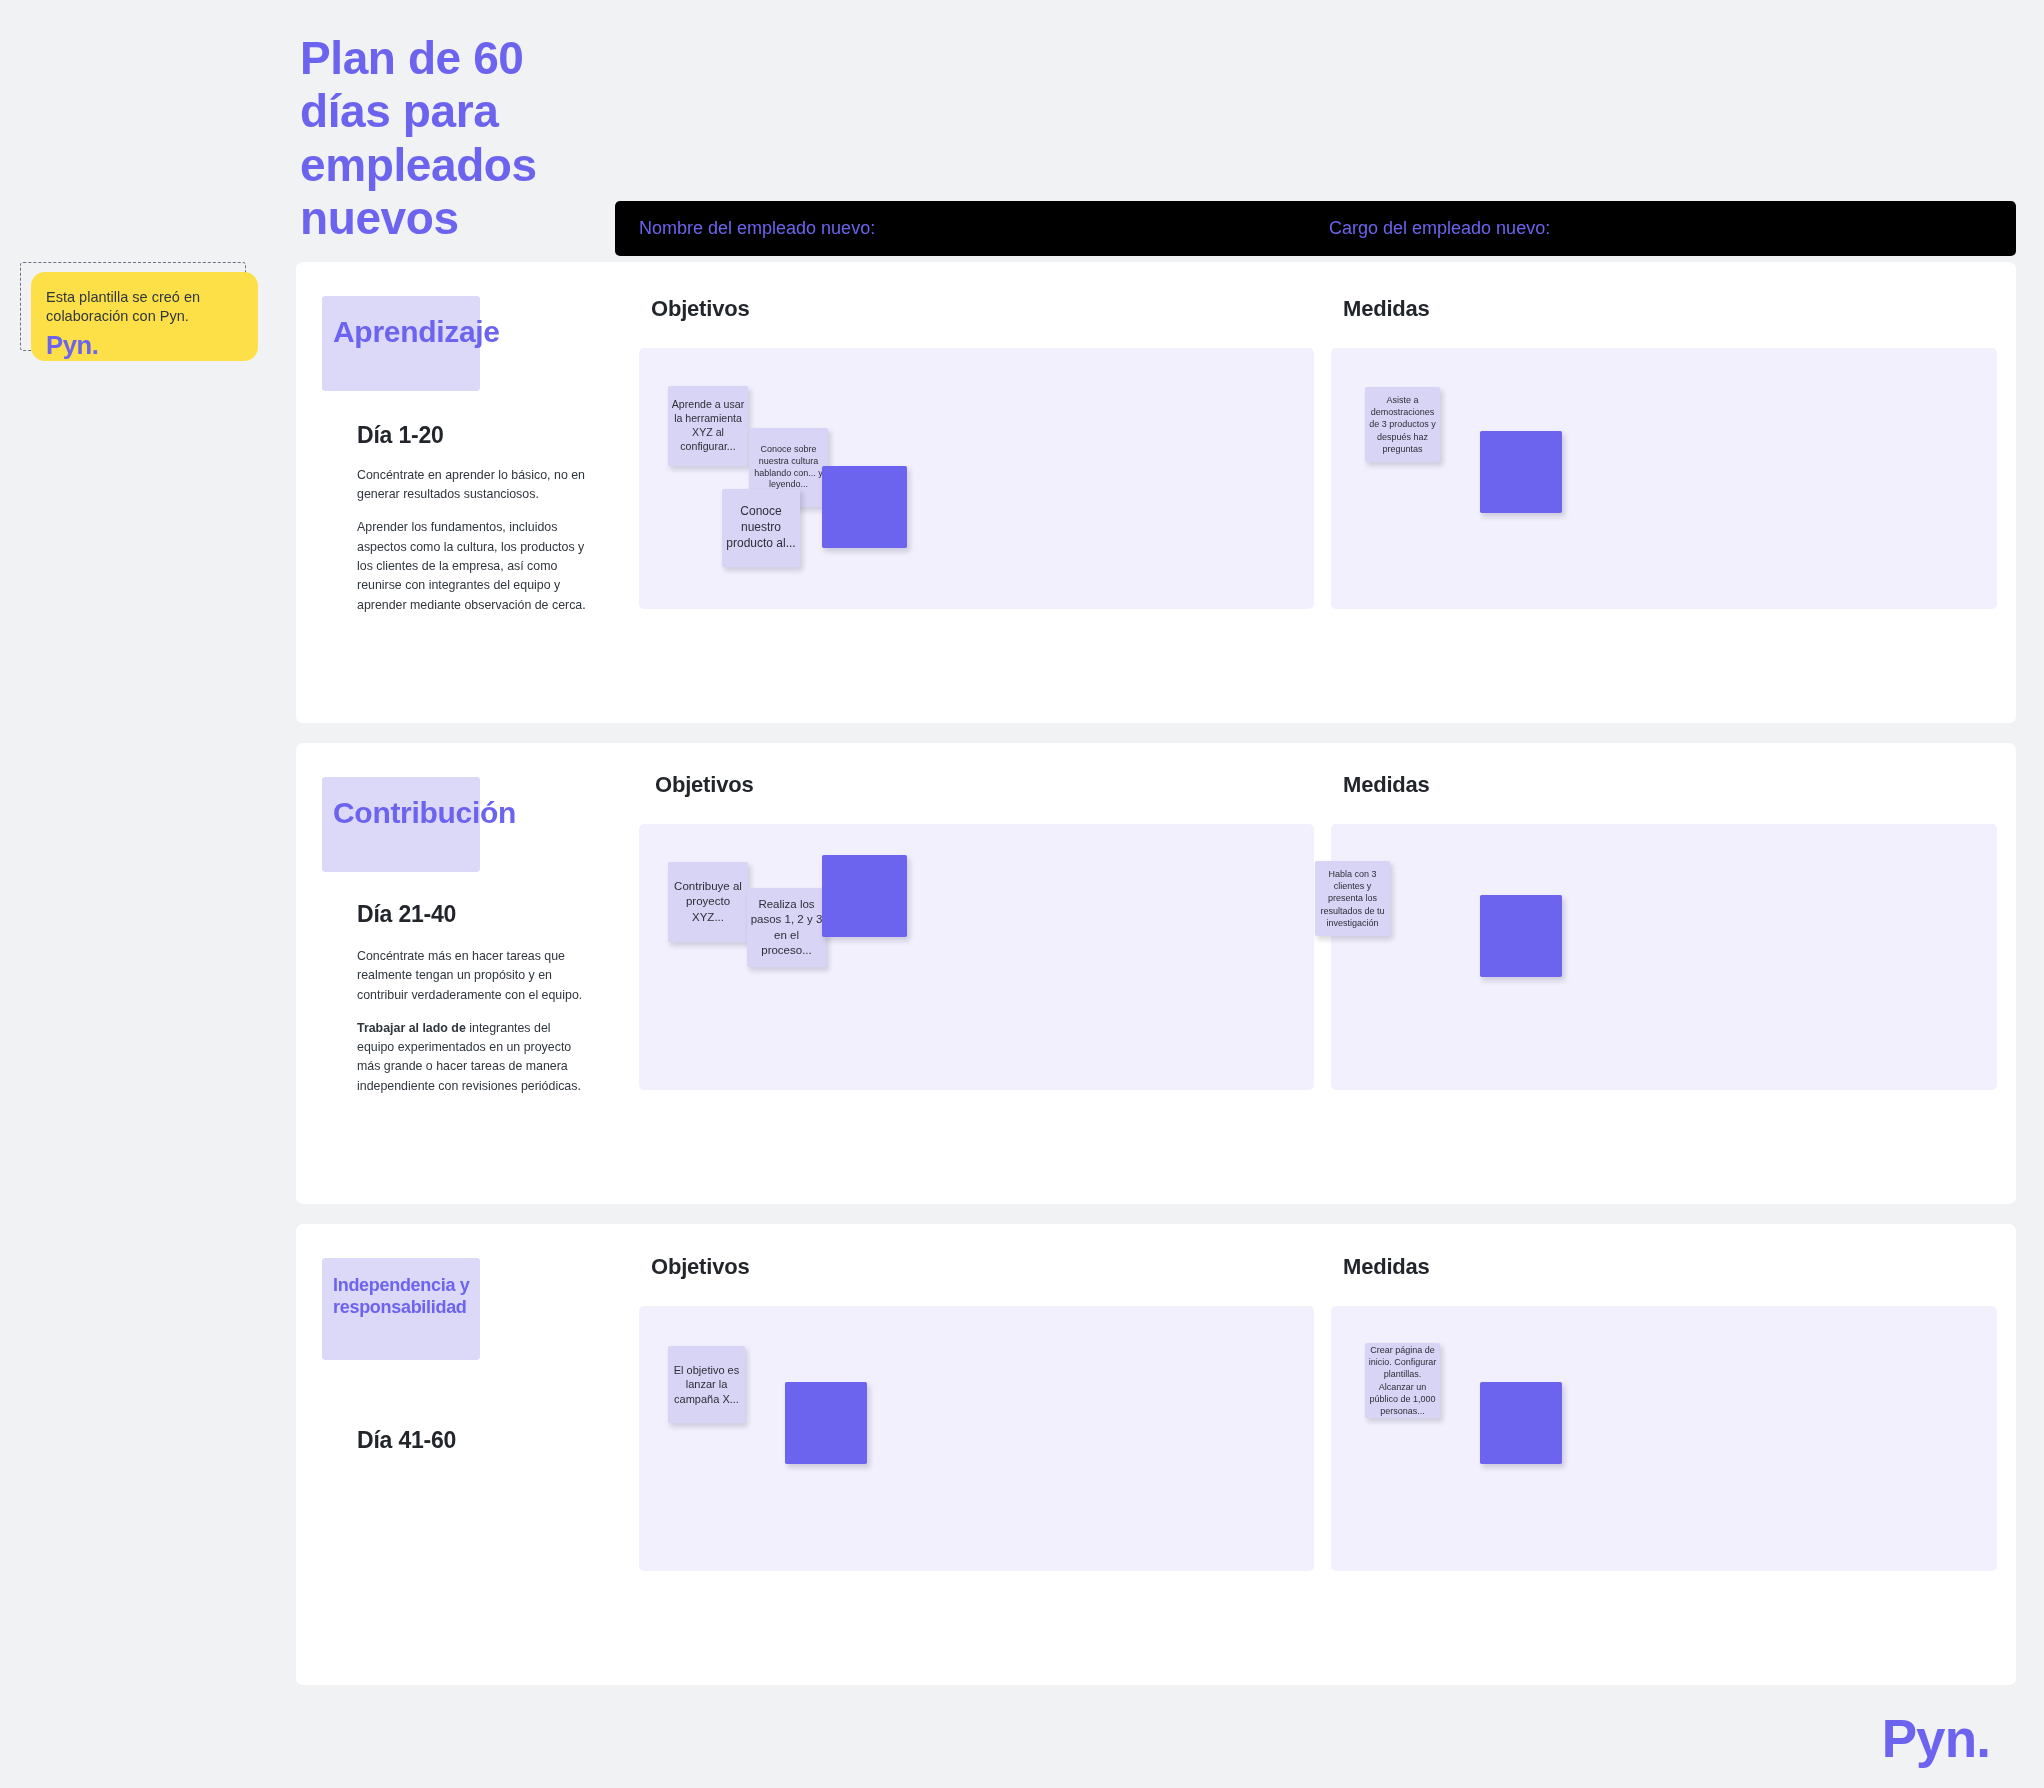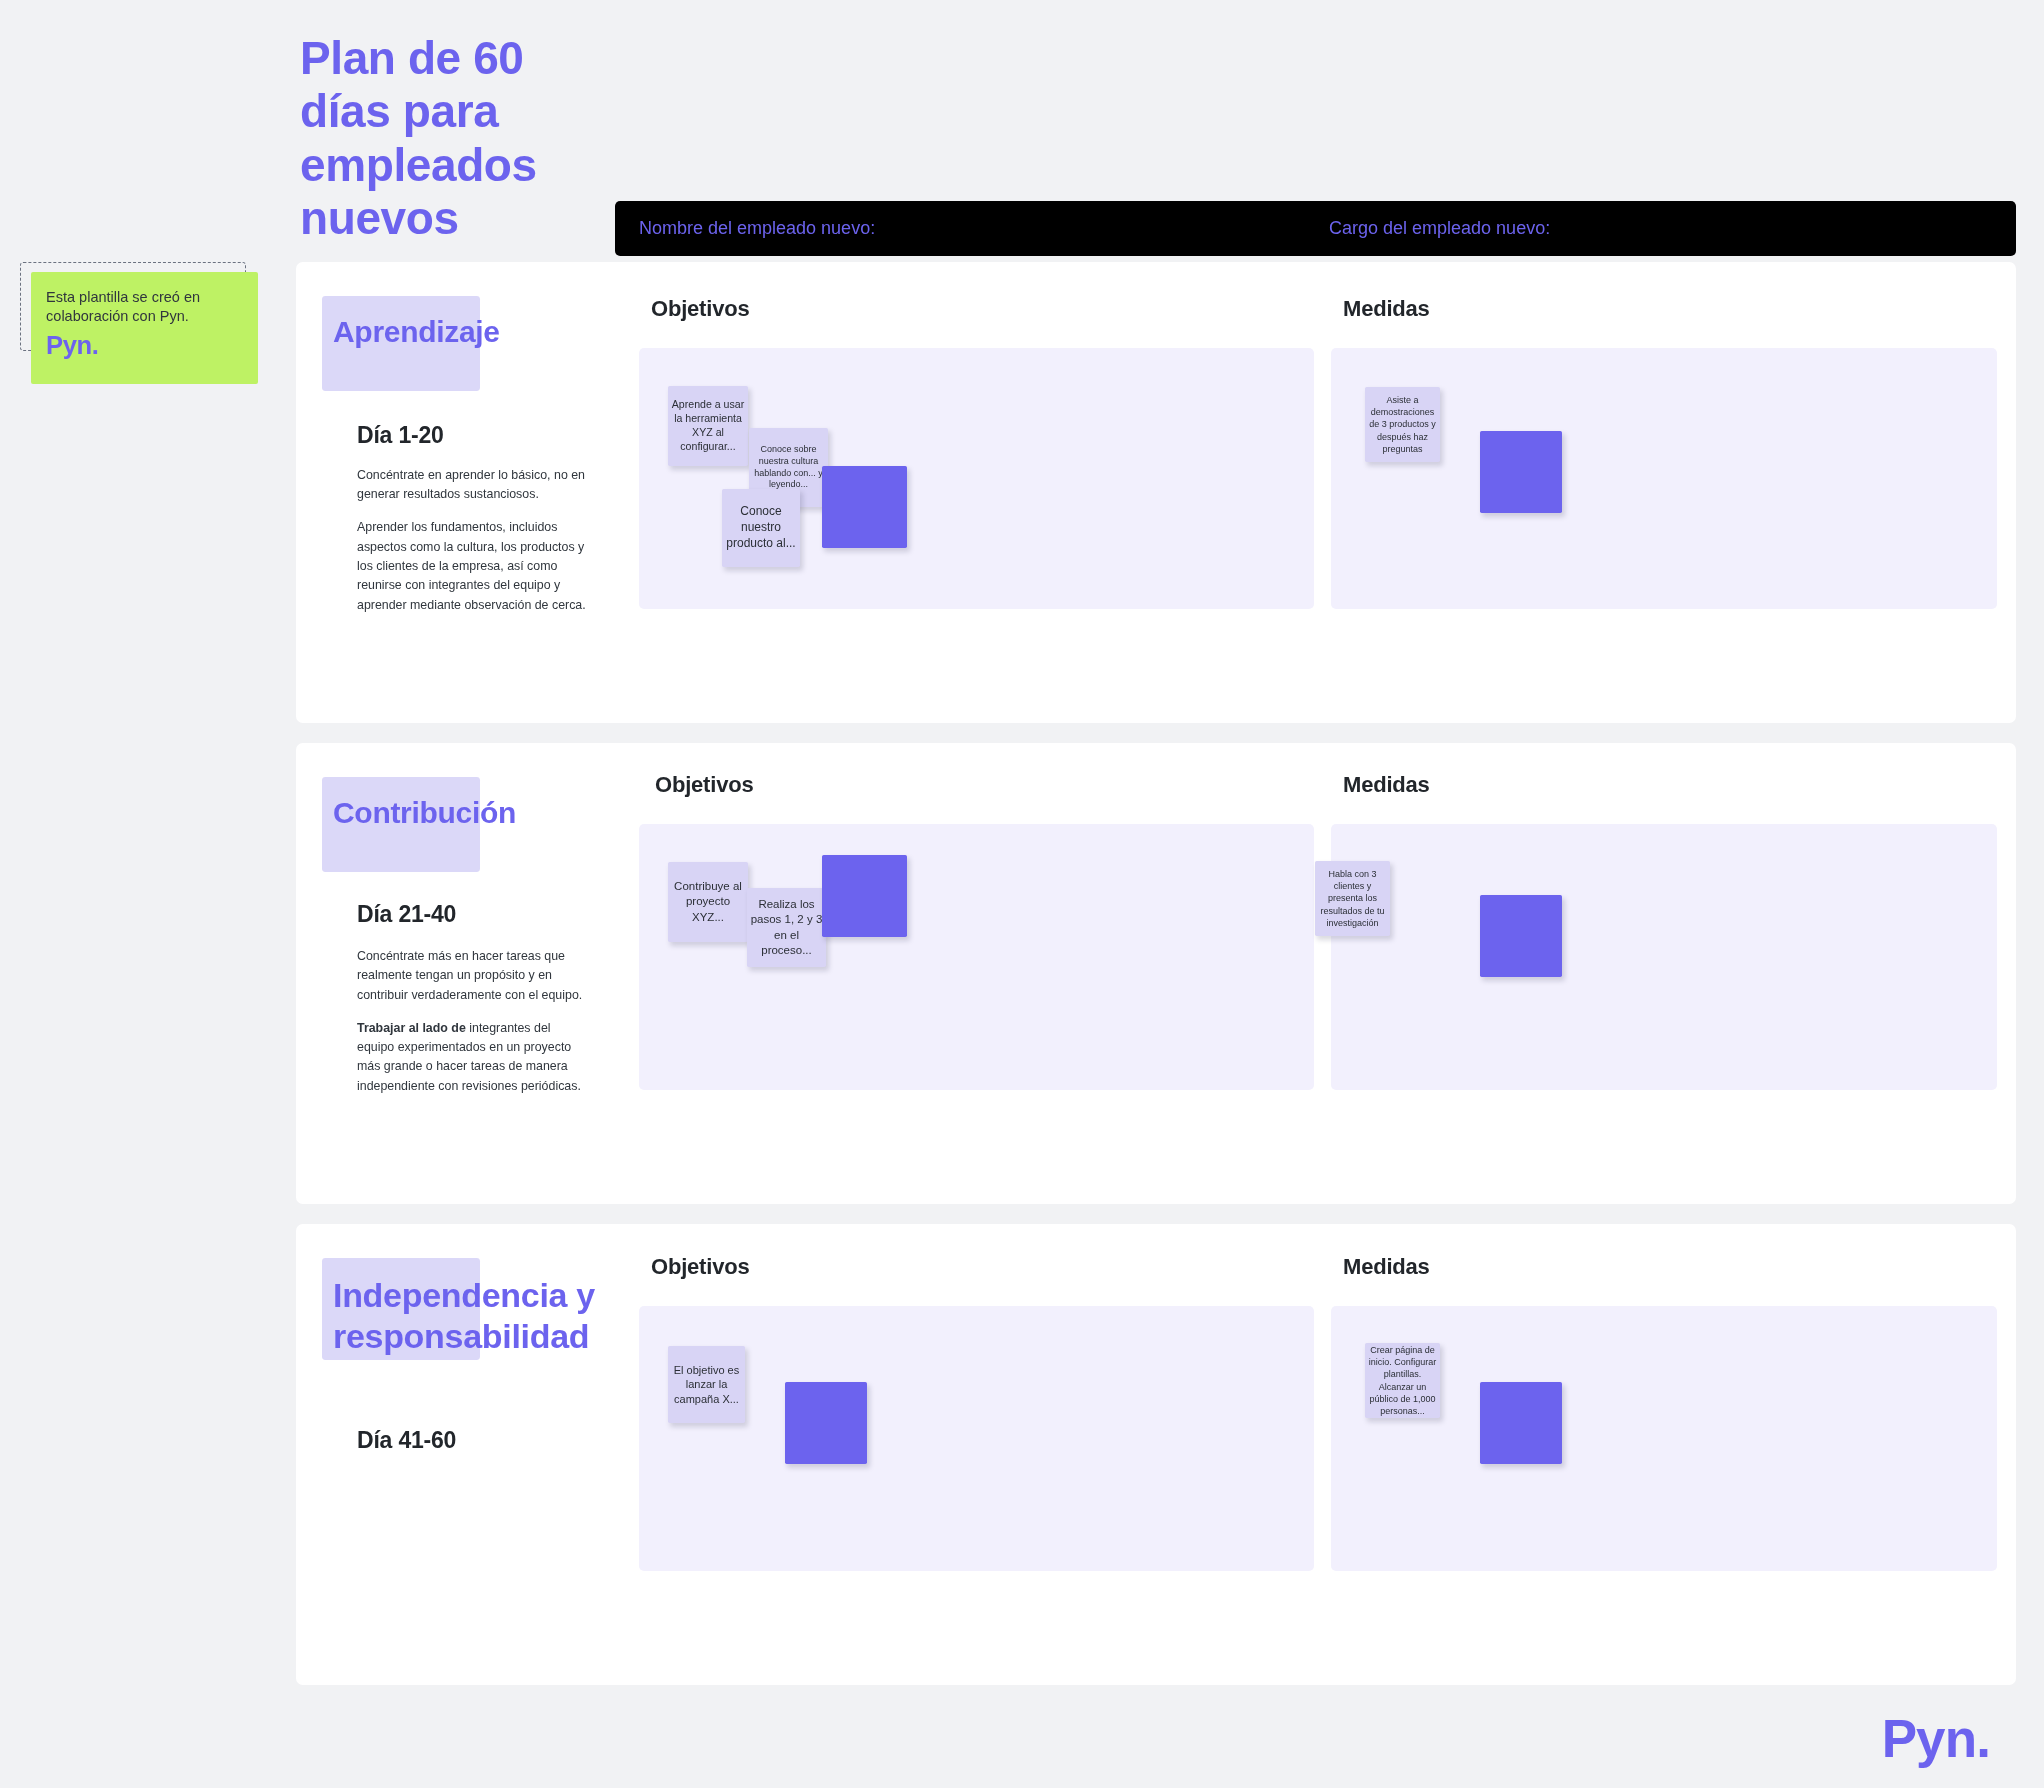--- a/index.html
+++ b/index.html
@@ -12,22 +12,22 @@
     overflow:hidden;
   }
   .canvas{position:absolute;inset:0;}
 
   
   .collab-wrap{
     position:absolute;left:19.6px;top:262px;width:226px;height:89px;
     border:1.7px dashed #6b7280;border-radius:3.4px;box-sizing:border-box;
   }
   .collab-note{
-    position:absolute;left:10.2px;top:9.4px;width:227px;height:112px;
-    background:#bef264;border-radius:2px;box-sizing:border-box;
+    position:absolute;left:10.2px;top:9.4px;width:227px;height:89px;
+    background:#fde047;border-radius:14px;box-sizing:border-box;
     padding:15.3px 15.3px 10.2px 15.3px;
   }
   .collab-text{
     font-size:14.5px;line-height:1.35;color:#30363d;white-space:pre-line;
   }
   .collab-logo{
     margin-top:4.3px;font-size:25.6px;font-weight:700;color:#6c63ee;letter-spacing:-0.4px;
   }
   .collab-logo .dot{font-size:25.6px;}
 
@@ -62,21 +62,21 @@
     position:absolute;left:26.4px;top:34px;
     background:#dbd8f8;border-radius:3.4px;
     height:95px;width:158px;
   }
   .phase-label{
     position:absolute;left:37px;top:53px;
     font-size:30px;font-weight:700;color:#6c63ee;letter-spacing:-0.3px;
     white-space:pre-line;line-height:1.12;
   }
   #card-3 .phase-chip{height:102px;}
-  #card-3 .phase-label{top:51px;font-size:34px;line-height:1.22;}
+  #card-3 .phase-label{top:51px;font-size:18px;line-height:1.22;}
 
   .day-heading{
     position:absolute;left:61px;
     font-size:23px;font-weight:700;color:#22262b;letter-spacing:-0.2px;
   }
   .phase-body{
     position:absolute;left:61px;width:230px;
     font-size:12.4px;line-height:1.56;color:#30363d;
   }
   .phase-body p{margin:0 0 13.6px 0;}

